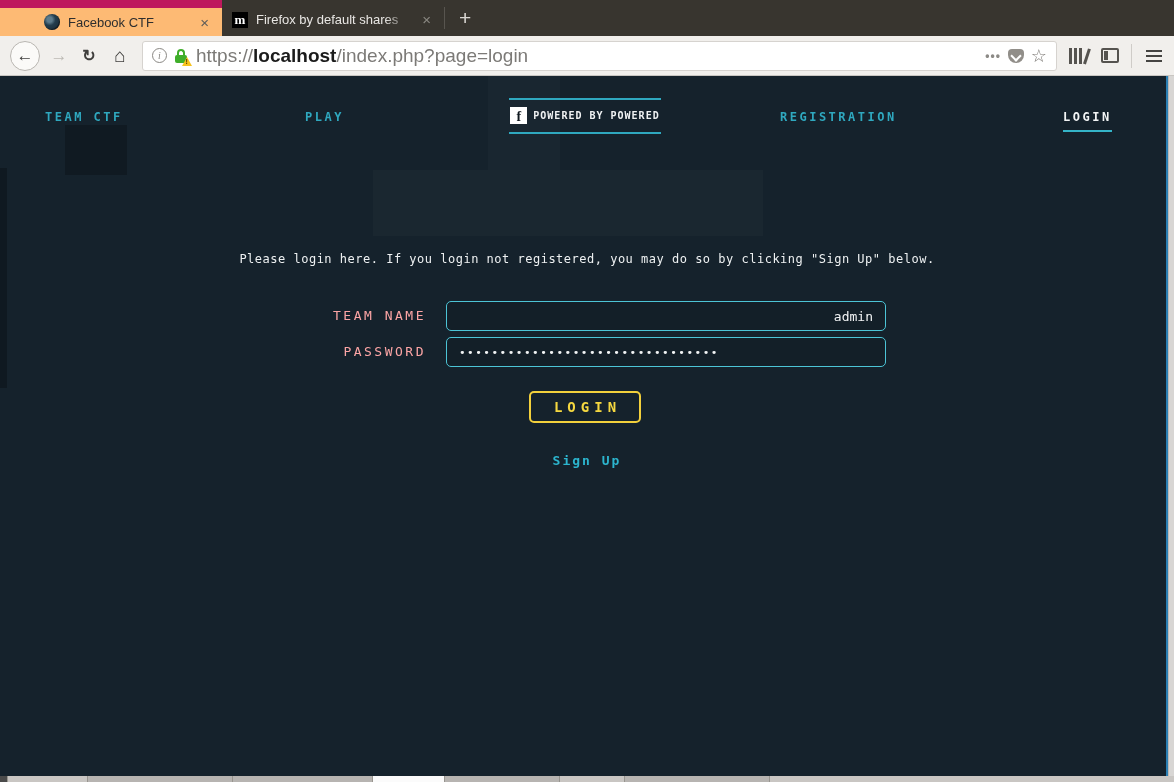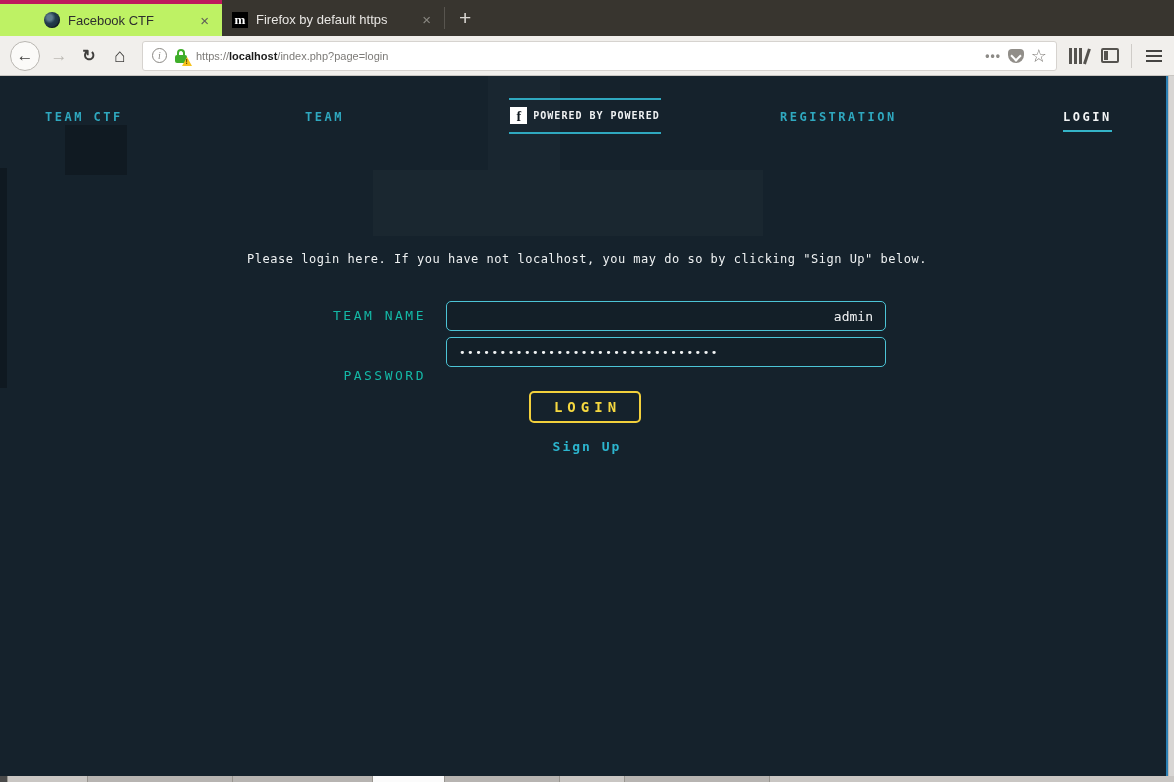--- a/index.html
+++ b/index.html
@@ -3,21 +3,21 @@
 <meta charset="utf-8">
 <style>
   * { margin:0; padding:0; box-sizing:border-box; }
   html,body { width:1174px; height:782px; overflow:hidden; background:#15222c;
               font-family:"Liberation Sans", sans-serif; }
 
   
   .tabbar { position:absolute; left:0; top:0; width:1174px; height:36px;
             background:#38352f; display:flex; align-items:stretch; }
   .tab { display:flex; align-items:center; padding:0 10px; gap:8px; width:222px; cursor:default; }
-  .tab.active { background:#bef264; border-top:4px solid #be185d; color:#2e2e2e;padding-left:44px; }
+  .tab.active { background:#fdba74; border-top:8px solid #be185d; color:#2e2e2e;padding-left:44px; }
   .tab.inactive { background:transparent; color:#e8e6e3; border-top:3px solid transparent; }
   .tab-title { flex:1; font-size:13px; white-space:nowrap; overflow:hidden; position:relative; }
   .tab.inactive .tab-title::after { content:""; position:absolute; right:0; top:0; bottom:0; width:26px;
             background:linear-gradient(to right, rgba(56,53,47,0), #38352f); }
   .tab-close { font-size:15px; color:#8a8882; line-height:1; padding:1px 3px; }
   .tab.active .tab-close { color:#5f5d59; }
   .favicon-globe { width:16px; height:16px; border-radius:50%; flex:0 0 16px;
             background:radial-gradient(circle at 35% 35%, #5d7b8c 0 18%, #233d4d 40%, #17242e 100%);
             box-shadow:inset -1px -1px 0 rgba(0,0,0,.4); }
   .favicon-m { width:16px; height:16px; background:#000; color:#fff; flex:0 0 16px;
@@ -45,21 +45,21 @@
   .lock-wrap { position:relative; width:15px; height:16px; flex:0 0 15px; }
   .lock-body { position:absolute; left:1px; bottom:1px; width:12px; height:8px;
                background:#3fae2a; border-radius:2px; }
   .lock-shackle { position:absolute; left:3px; top:1px; width:8px; height:8px;
                border:2px solid #3fae2a; border-bottom:none; border-radius:5px 5px 0 0; }
   .lock-warn { position:absolute; right:-3px; bottom:-2px; width:0; height:0;
                border-left:5px solid transparent; border-right:5px solid transparent;
                border-bottom:9px solid #f6c21d; }
   .lock-warn::after { content:"!"; position:absolute; left:-1.5px; top:1px; font-size:7px;
                font-weight:bold; color:#4d3a00; }
-  .url-text { flex:1; font-size:11px; color:#7c7a77; white-space:nowrap; overflow:hidden; }
+  .url-text { flex:1; font-size:19px; color:#7c7a77; white-space:nowrap; overflow:hidden; }
   .url-host { color:#1b1b1b; font-weight:bold; }
   .overflow-dots { color:#8c8a86; font-size:12px; font-weight:bold; letter-spacing:1px; }
   .pocket-icon { width:16px; height:14px; background:#918e89; border-radius:4px 4px 8px 8px;
                  position:relative; flex:0 0 16px; }
   .pocket-icon::after { content:""; position:absolute; left:4px; top:3px; width:6px; height:6px;
                  border-left:2px solid #fff; border-bottom:2px solid #fff; transform:rotate(-45deg); }
   .star-icon { color:#7d7a76; font-size:18px; line-height:1; }
 
   .library-icon { width:20px; height:16px; position:relative; margin-right:14px; }
   .library-icon i { position:absolute; top:0; width:2.5px; height:16px; background:#55534f; }
@@ -96,35 +96,35 @@
   .fb-icon { width:17px; height:17px; background:#fff; color:#10181f; flex:0 0 17px;
              display:flex; align-items:flex-end; justify-content:center;
              font-weight:bold; font-size:14px; line-height:1; font-family:"Liberation Serif",serif; }
   .fb-badge-text { color:#f0f2f3; font-size:10px; font-weight:bold; letter-spacing:1px; white-space:nowrap; }
 
   .page-title { position:absolute; left:0; top:100px; width:100%; text-align:center;
                 color:#3fc6d8; font-size:38px; font-weight:normal; letter-spacing:13px; }
   .page-desc { position:absolute; left:0; top:176px; width:100%; text-align:center;
                color:#eef1f2; font-size:12px; letter-spacing:0.5px; }
 
-  .field-label { position:absolute; width:180px; text-align:right; color:#14b8a6;
+  .field-label { position:absolute; width:180px; text-align:right; color:#fca5a5;
                  font-size:13px; letter-spacing:2.5px; line-height:30px; }
-  .lbl-team { left:246px; top:225px; } .lbl-pass { left:246px; top:261px;margin-top:24px; }
+  .lbl-team { left:246px; top:225px; } .lbl-pass { left:246px; top:261px; }
   .field-input { position:absolute; left:446px; width:440px; height:30px;
                  background:#131f28; border:1.5px solid #4cc4d6; border-radius:5px;
                  color:#f2f4f5; font-family:"DejaVu Sans Mono", monospace; font-size:13px;
                  padding:0 12px; outline:none; }
   .inp-team { top:225px;text-align:right; }
   .inp-pass { top:261px; font-size:11px; letter-spacing:1.5px; }
 
   .login-btn { position:absolute; left:529px; top:315px; width:112px; height:32px;
                background:transparent; border:2px solid #f2d03c; border-radius:5px;
                color:#f5d840; font-family:"DejaVu Sans Mono", monospace; font-size:14px;
                font-weight:bold; letter-spacing:5px; text-indent:5px; cursor:pointer; }
-  .signup-link { position:absolute; left:0; top:363px; width:100%; text-align:center;
+  .signup-link { position:absolute; left:0; top:377px; width:100%; text-align:center;
                color:#2cb5ce; font-size:13px; font-weight:bold; letter-spacing:2px; cursor:pointer; }
 
   
   .right-teal-line { position:absolute; left:1166px; top:76px; width:2px; height:700px;
                      background:#2b7fb3; }
   .right-gray-edge { position:absolute; left:1168px; top:76px; width:6px; height:700px;
                      background:#d8d6d4; border-left:1px solid #bdbab7; }
   .bottom-strip { position:absolute; left:0; top:776px; width:1174px; height:6px;
                   background:#c9c6c3; display:flex; }
   .bottom-strip i { height:6px; border-right:1px solid #98958f; }
@@ -133,21 +133,21 @@
 <body>
 
 <div class="tabbar">
   <div class="tab active">
     <span class="favicon-globe"></span>
     <span class="tab-title">Facebook CTF</span>
     <span class="tab-close">×</span>
   </div>
   <div class="tab inactive">
     <span class="favicon-m">m</span>
-    <span class="tab-title">Firefox by default https</span>
+    <span class="tab-title">Firefox by default shares</span>
     <span class="tab-close">×</span>
   </div>
   <div class="tab-sep"></div>
   <div class="newtab">+</div>
 </div>
 
 <div class="toolbar">
   <div class="nav-btn btn-back">←</div>
   <div class="nav-btn btn-fwd">→</div>
   <div class="nav-btn btn-reload">↻</div>
@@ -181,31 +181,31 @@
     </div>
 </div>
 
 <div class="content">
   <div class="bg-blob blob-b"></div>
   <div class="bg-blob blob-a"></div>
   <div class="bg-blob blob-c"></div>
   <div class="bg-blob blob-d"></div>
 
   <div class="nav-link nav-play">TEAM CTF</div>
-  <div class="nav-link nav-rules">TEAM</div>
+  <div class="nav-link nav-rules">PLAY</div>
 
   <div class="fb-badge">
     <span class="fb-icon">f</span>
     <span class="fb-badge-text">POWERED BY POWERED</span>
   </div>
 
   <div class="nav-link nav-reg">REGISTRATION</div>
   <div class="nav-link nav-login">LOGIN</div>
 
-  <div class="page-desc">Please login here. If you have not localhost, you may do so by clicking "Sign Up" below.</div>
+  <div class="page-desc">Please login here. If you login not registered, you may do so by clicking "Sign Up" below.</div>
 
   <div class="field-label lbl-team">TEAM NAME</div>
   <input class="field-input inp-team" type="text" value="admin" style="">
 
   <div class="field-label lbl-pass">PASSWORD</div>
   <input class="field-input inp-pass" type="text" value="••••••••••••••••••••••••••••••••" style="">
 
   <button class="login-btn">LOGIN</button>
   <div class="signup-link">Sign Up</div>
 </div>

